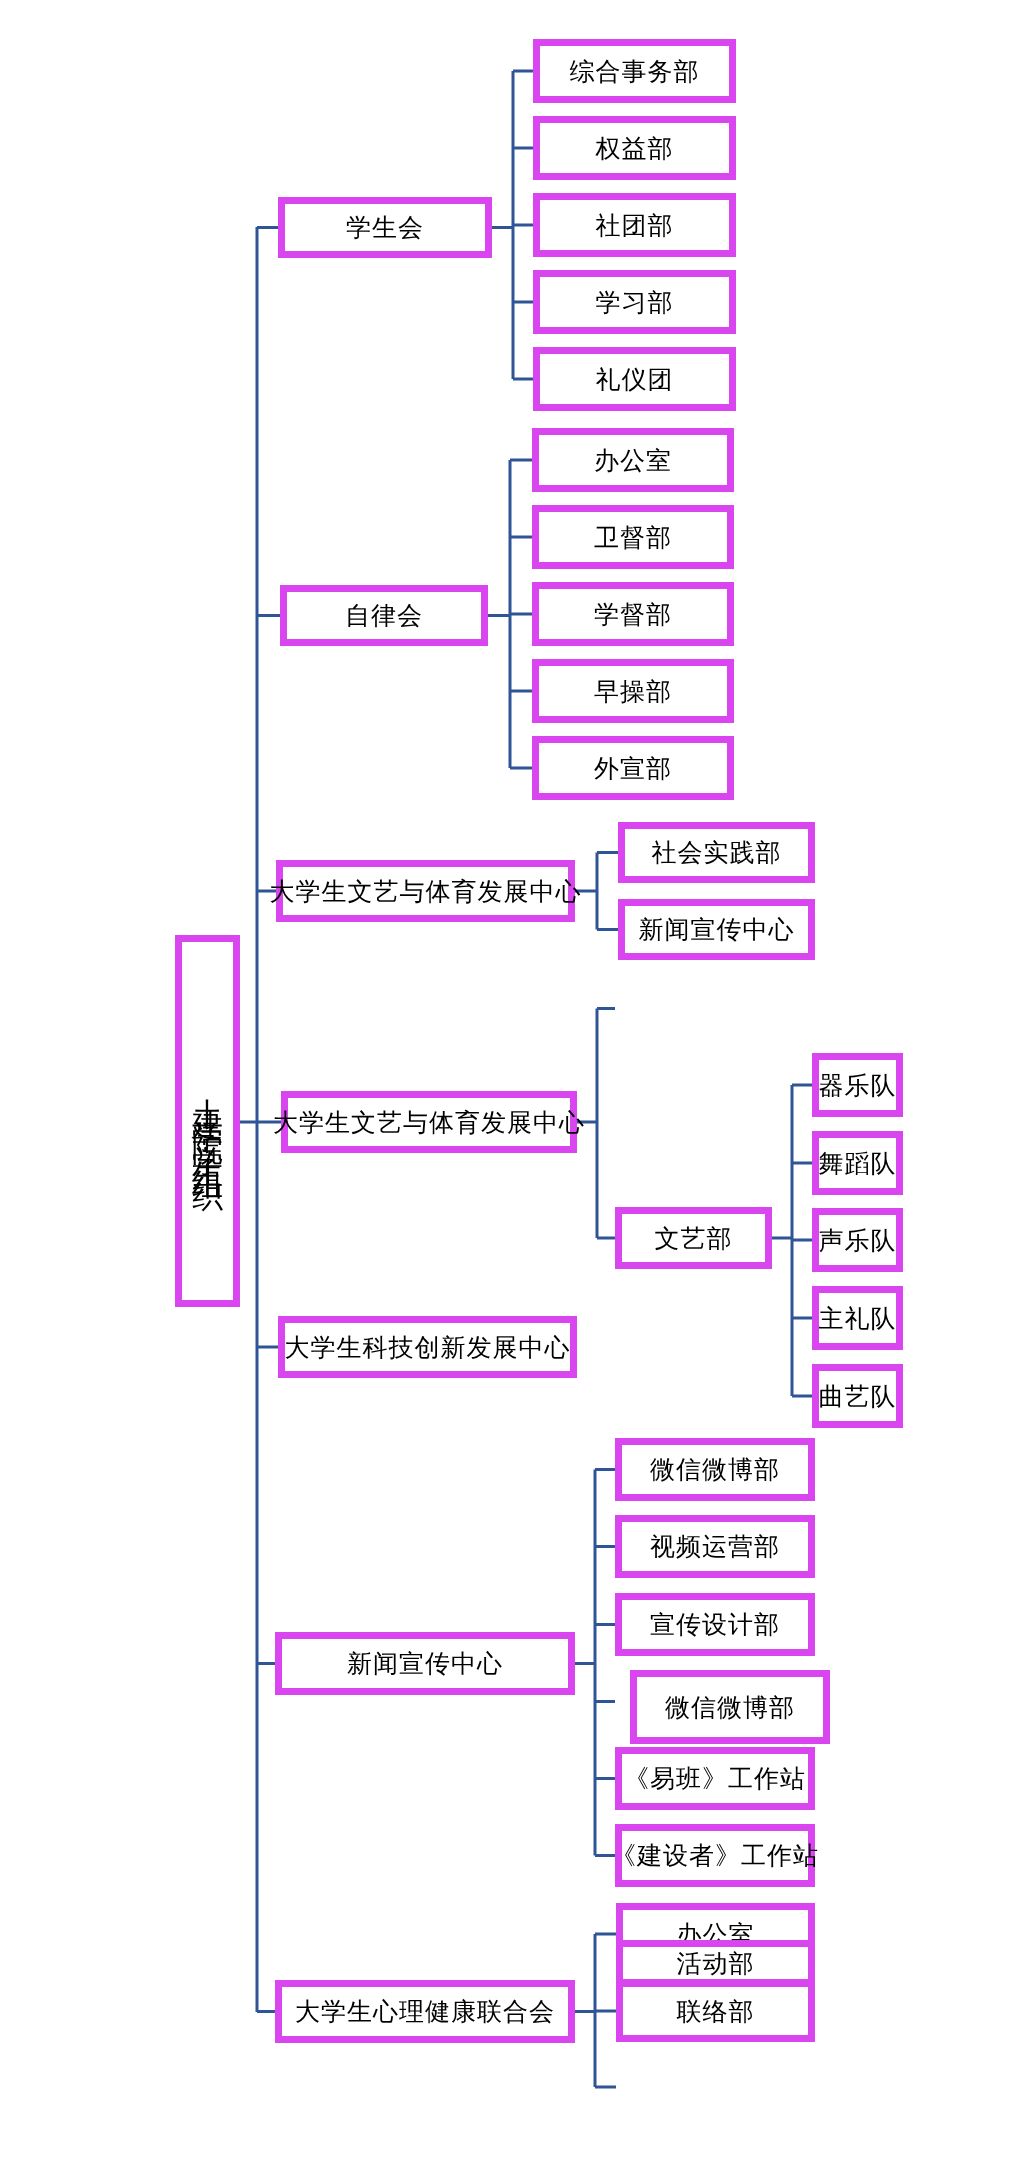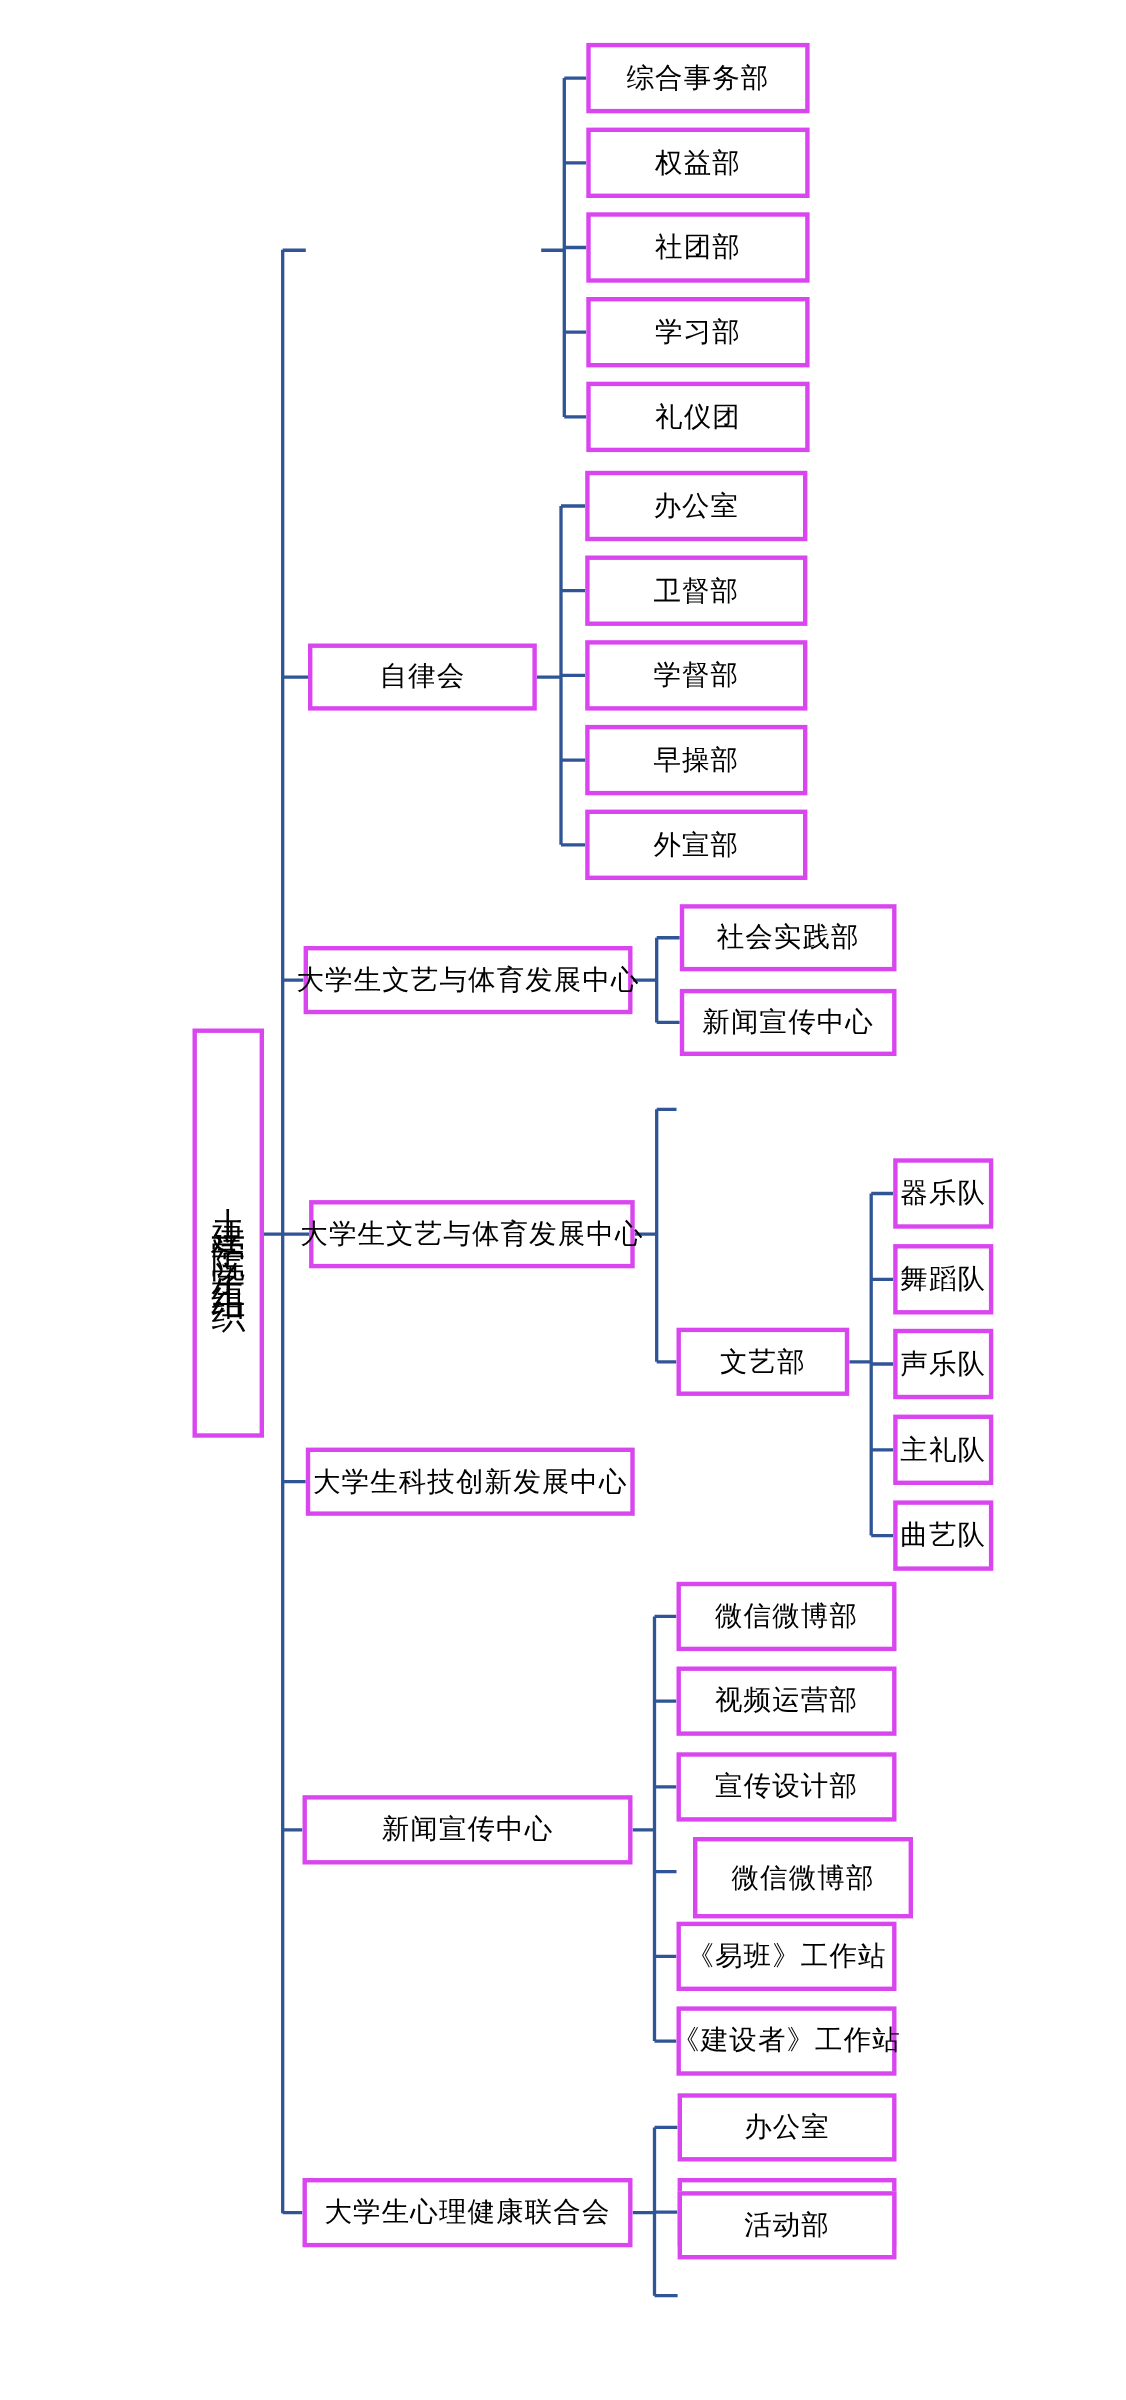--- a/index.html
+++ b/index.html
@@ -21,21 +21,21 @@
     top: 0;
   }
   .wires path {
     stroke: #2f5597;
     stroke-width: 3;
     fill: none;
   }
   .node {
     position: absolute;
     box-sizing: border-box;
-    border: 4px solid #d946ef;
+    border: 7px solid #d946ef;
     background: #ffffff;
     display: flex;
     align-items: center;
     justify-content: center;
     text-align: center;
     font-size: 25px;
     color: #000000;
     letter-spacing: 1px;
     white-space: nowrap;
     line-height: 1;
@@ -59,20 +59,21 @@
     <path d="M488 615.5 H510 M510 460 V768 M510 460 H532 M510 537 H532 M510 614 H532 M510 691 H532 M510 768 H532"></path>
     <path d="M575 891 H597 M597 852.5 V929.5 M597 852.5 H618 M597 929.5 H618"></path>
     <path d="M577 1122 H597 M597 1008.5 V1238 M597 1008.5 H615 M597 1238 H615"></path>
     <path d="M772 1238 H792 M792 1085 V1396 M792 1085 H812 M792 1163 H812 M792 1240 H812 M792 1318 H812 M792 1396 H812"></path>
     <path d="M575 1663.5 H595 M595 1469.5 V1855.5 M595 1469.5 H615 M595 1546.5 H615 M595 1624.5 H615 M595 1701.5 H615 M595 1778.5 H615 M595 1855.5 H615"></path>
     <path d="M575 2011.5 H595 M595 1934 V2087 M595 1934 H616 M595 2011 H616 M595 2087 H616"></path>
   </svg>
 
   <div class="node root" style="left:175px;top:935px;width:65px;height:372px">土建学院学生组织</div>
 
+  <div class="node" style="left:278px;top:197px;width:214px;height:61px">学生会</div>
   <div class="node" style="left:533px;top:39px;width:203px;height:64px">综合事务部</div>
   <div class="node" style="left:533px;top:116px;width:203px;height:64px">权益部</div>
   <div class="node" style="left:533px;top:193px;width:203px;height:64px">社团部</div>
   <div class="node" style="left:533px;top:270px;width:203px;height:64px">学习部</div>
   <div class="node" style="left:533px;top:347px;width:203px;height:64px">礼仪团</div>
 
   <div class="node" style="left:280px;top:585px;width:208px;height:61px">自律会</div>
   <div class="node" style="left:532px;top:428px;width:202px;height:64px">办公室</div>
   <div class="node" style="left:532px;top:505px;width:202px;height:64px">卫督部</div>
   <div class="node" style="left:532px;top:582px;width:202px;height:64px">学督部</div>
@@ -97,15 +98,15 @@
   <div class="node" style="left:615px;top:1438px;width:200px;height:63px">微信微博部</div>
   <div class="node" style="left:615px;top:1515px;width:200px;height:63px">视频运营部</div>
   <div class="node" style="left:615px;top:1593px;width:200px;height:63px">宣传设计部</div>
   <div class="node" style="left:630px;top:1670px;width:200px;height:74px">微信微博部</div>
   <div class="node" style="left:615px;top:1824px;width:200px;height:63px">《建设者》工作站</div>
   <div class="node" style="left:615px;top:1747px;width:200px;height:63px">《易班》工作站</div>
 
   <div class="node" style="left:275px;top:1980px;width:300px;height:63px">大学生心理健康联合会</div>
   <div class="node" style="left:616px;top:1903px;width:199px;height:62px">办公室</div>
   <div class="node" style="left:616px;top:1980px;width:199px;height:62px">联络部</div>
-  <div class="node" style="left:616px;top:1992px;width:199px;height:62px">活动部</div>
+  <div class="node" style="left:616px;top:1940px;width:199px;height:46px">活动部</div>
 
 </div>
 
 </body></html>

